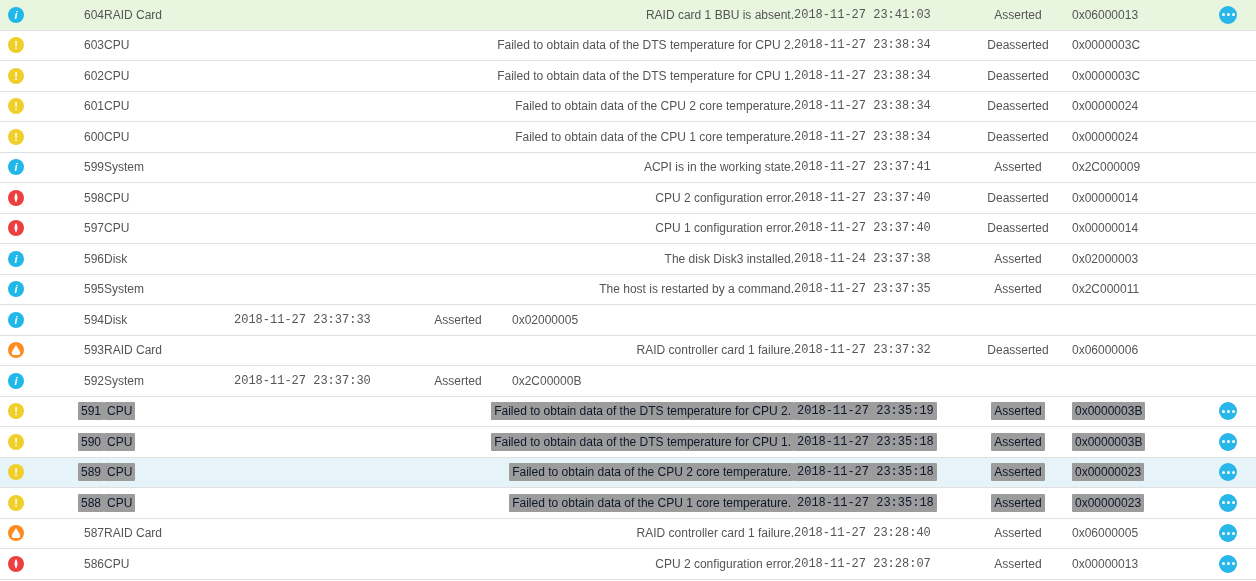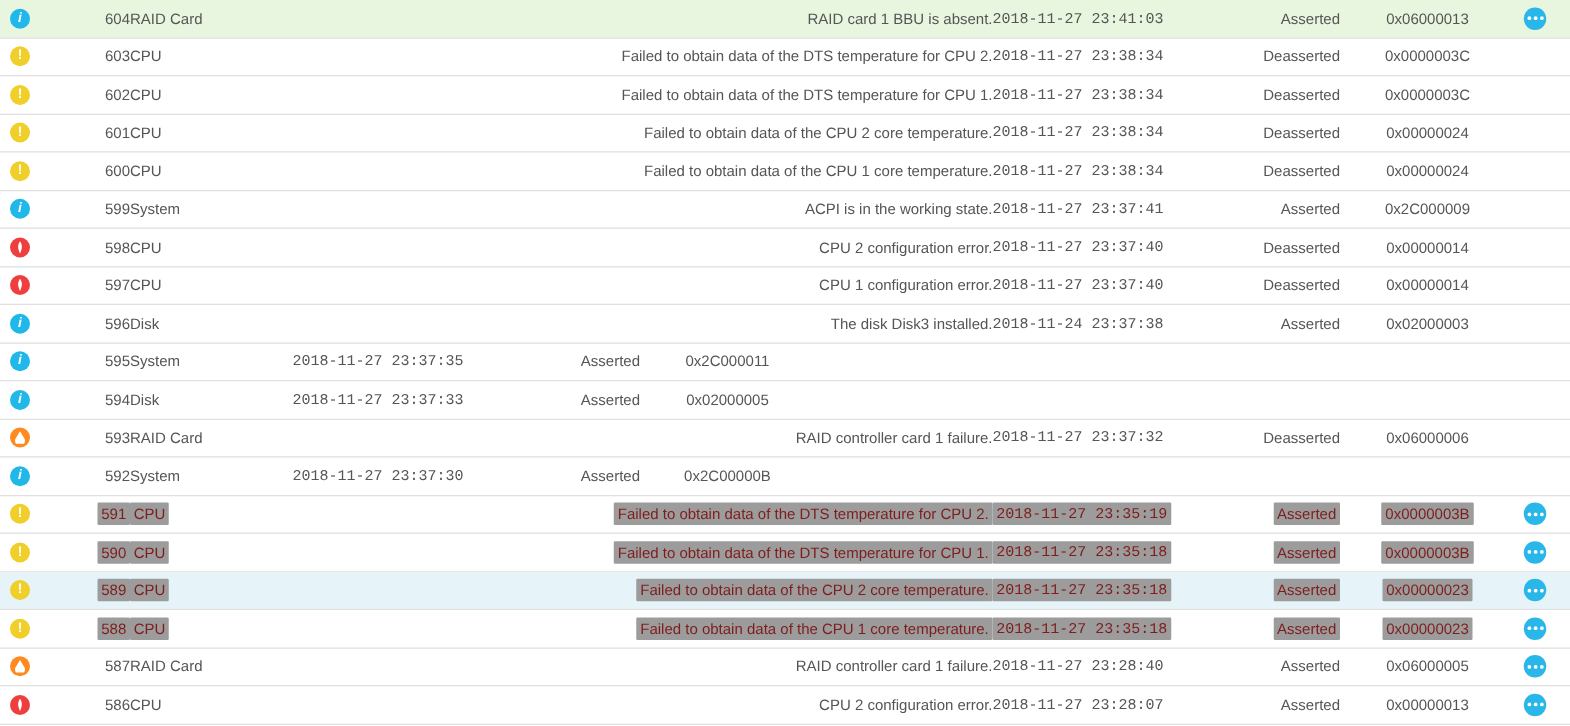--- a/index.html
+++ b/index.html
@@ -18,40 +18,40 @@
     border-bottom: 1px solid #e0e0e0;
     padding: 0 4px;
   }
   .row.green { background: #e8f6e0; }
   .row.blue  { background: #e6f4fa; }
   .col-icon   { width: 38px; padding-left: 4px; display: flex; align-items: center; }
   .col-id     { width: 62px;  text-align: right; }
   .col-comp   { width: 130px; text-align: left; }
   .col-desc   { width: 560px; text-align: right; }
   .col-time   { width: 170px; text-align: left; font-family: Liberation Mono, monospace; }
-  .col-state  { width: 108px; text-align: right; }
-  .col-code   { width: 140px; text-align: center; }
+  .col-state  { width: 108px; text-align: center; }
+  .col-code   { width: 140px; text-align: left; }
   .col-more   { width: 32px;  display: flex; align-items: center; justify-content: center; }
 
   .sev-icon {
     width: 16px; height: 16px; border-radius: 50%;
     display: inline-flex; align-items: center; justify-content: center;
     color: #fff; font-weight: bold; font-size: 11px;
     font-family: Arial, sans-serif;
   }
   .sev-info    { background: #1fb8e8; font-style: italic; }
   .sev-warning { background: #f1cf2a; }
   .sev-error   { background: #ee3e3e; }
   .sev-critical{ background: #ff8a1f; }
   .sev-info span, .sev-warning span { transform: translateY(-0.5px); }
   .sev-error svg, .sev-critical svg { display: block; }
 
   .hl {
     background: #9c9c9c;
-    color: #7f1d1d;
+    color: #0f172a;
     padding: 0 3px;
     border-radius: 1px;
     display: inline-block;
     line-height: 18px;
   }
 
   .more-btn {
     width: 18px; height: 18px; border-radius: 50%;
     background: #29b6e8;
     display: flex; align-items: center; justify-content: center;
@@ -203,20 +203,21 @@
       <div class="col-more"></div>
     </div>
     <div class="row ">
       <div class="col-icon">
         <span class="sev-icon sev-info">
           <span>i</span>
         </span>
       </div>
       <div class="col-id">595</div>
       <div class="col-comp">System</div>
+      <div class="col-desc">The host is restarted by a command.</div>
       <div class="col-time">2018-11-27 23:37:35</div>
       <div class="col-state">Asserted</div>
       <div class="col-code">0x2C000011</div>
       <div class="col-more"></div>
     </div>
     <div class="row ">
       <div class="col-icon">
         <span class="sev-icon sev-info">
           <span>i</span>
         </span>

